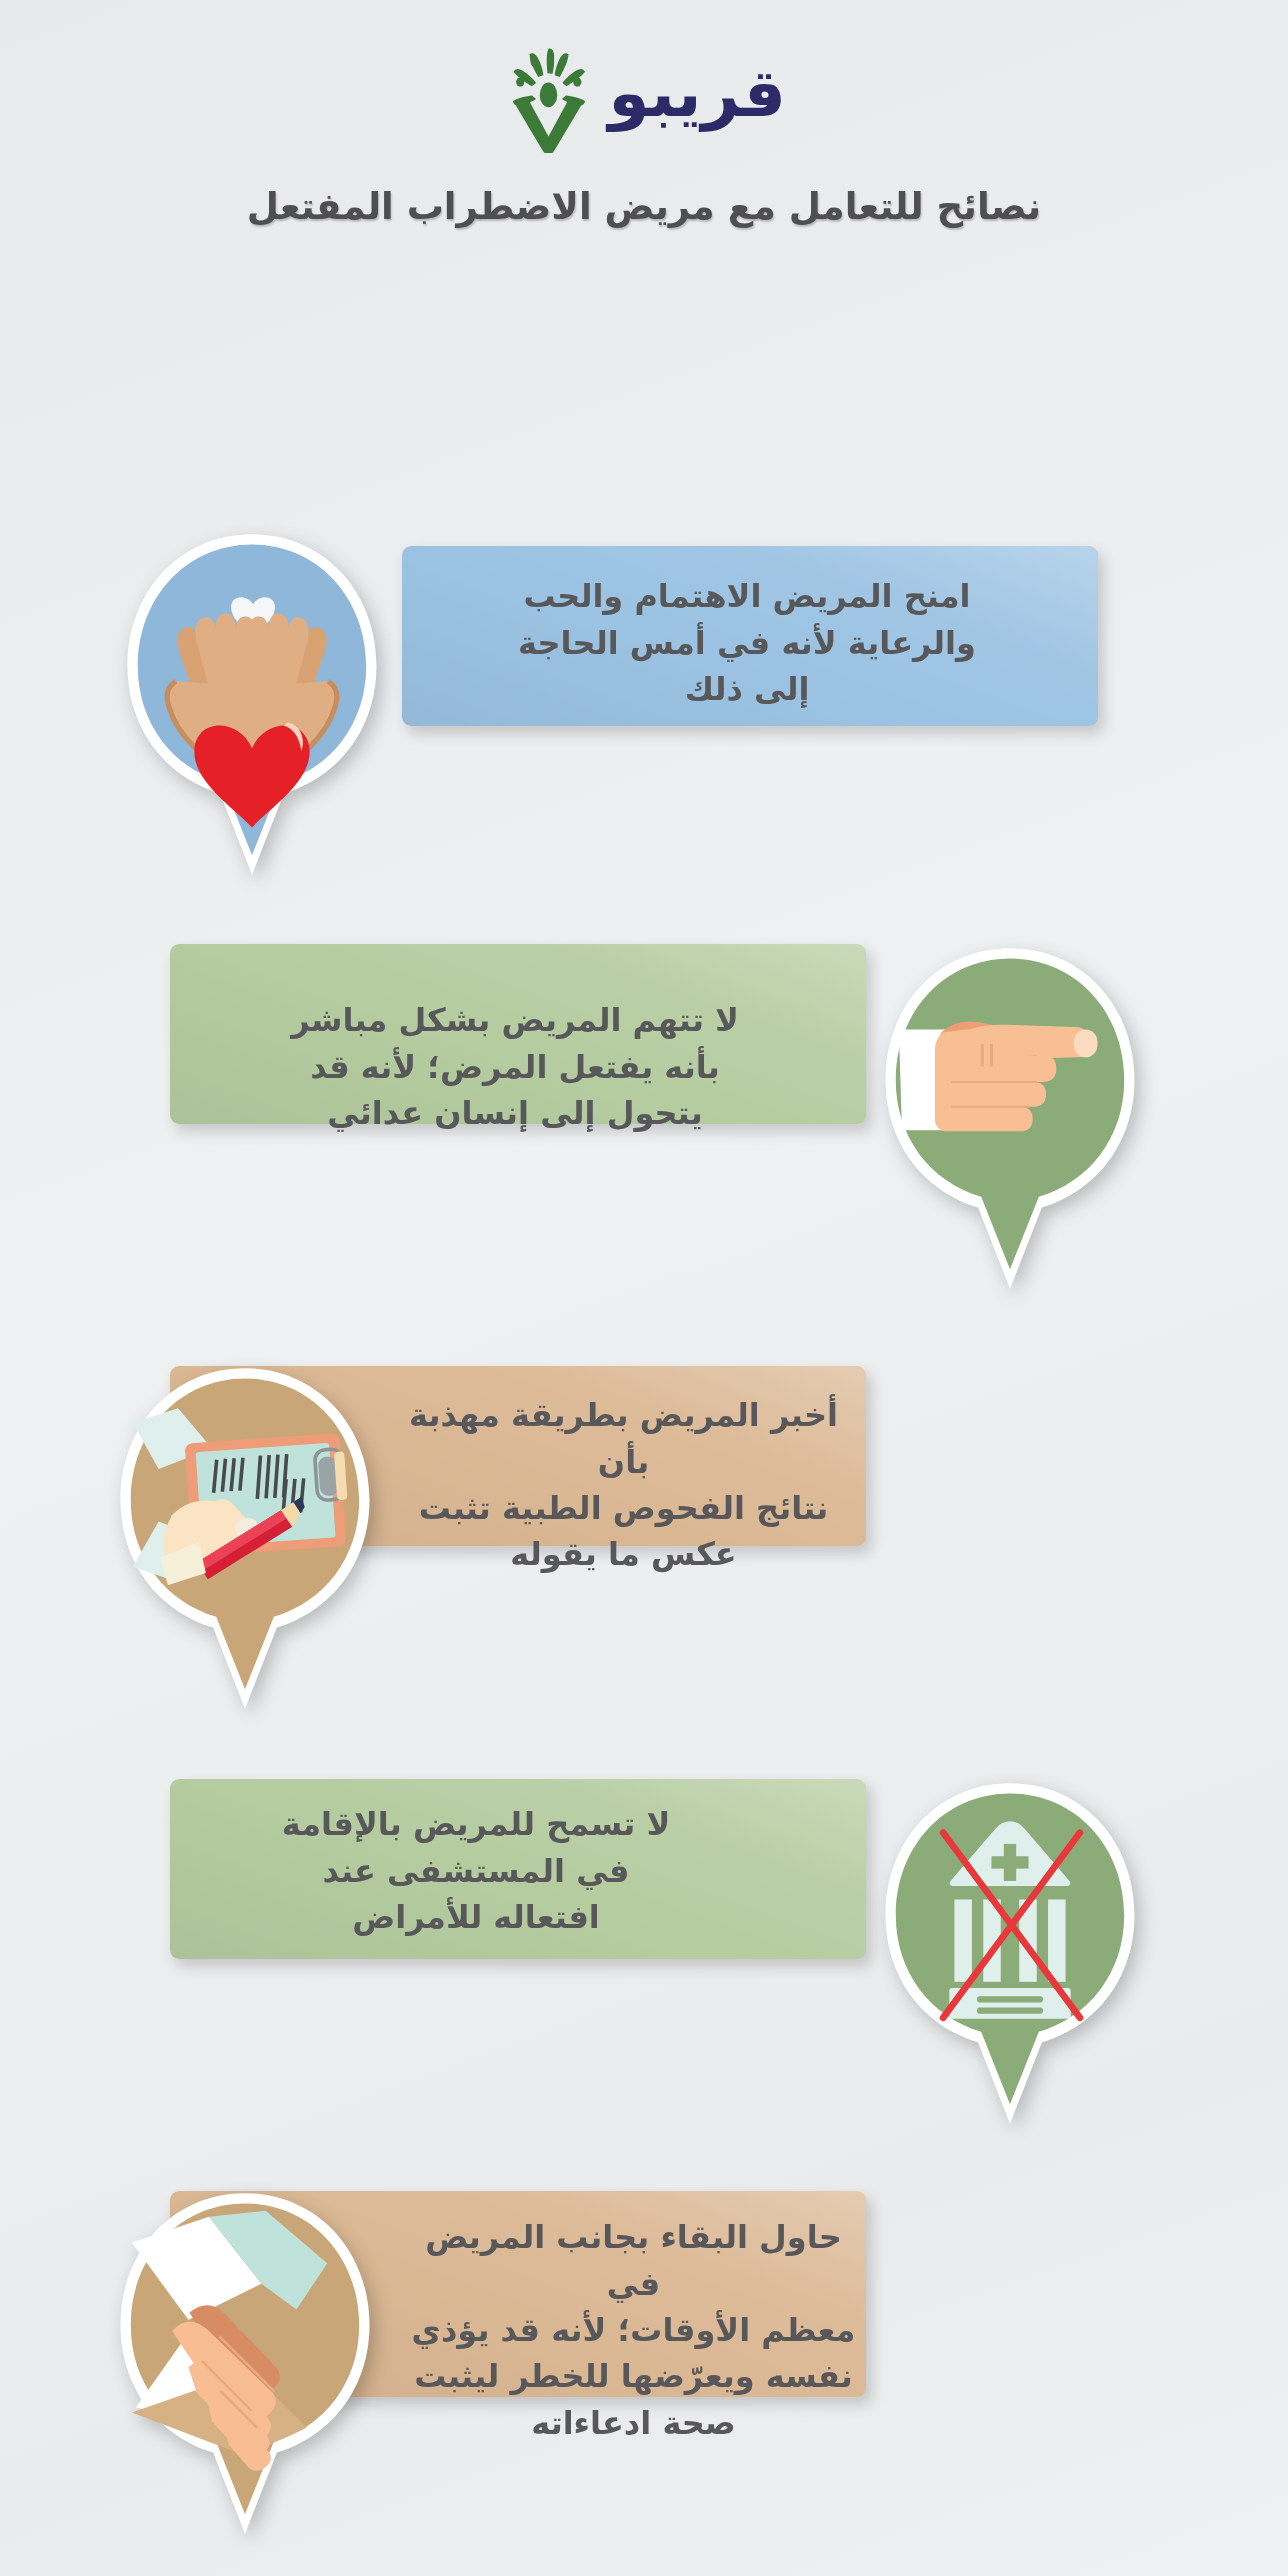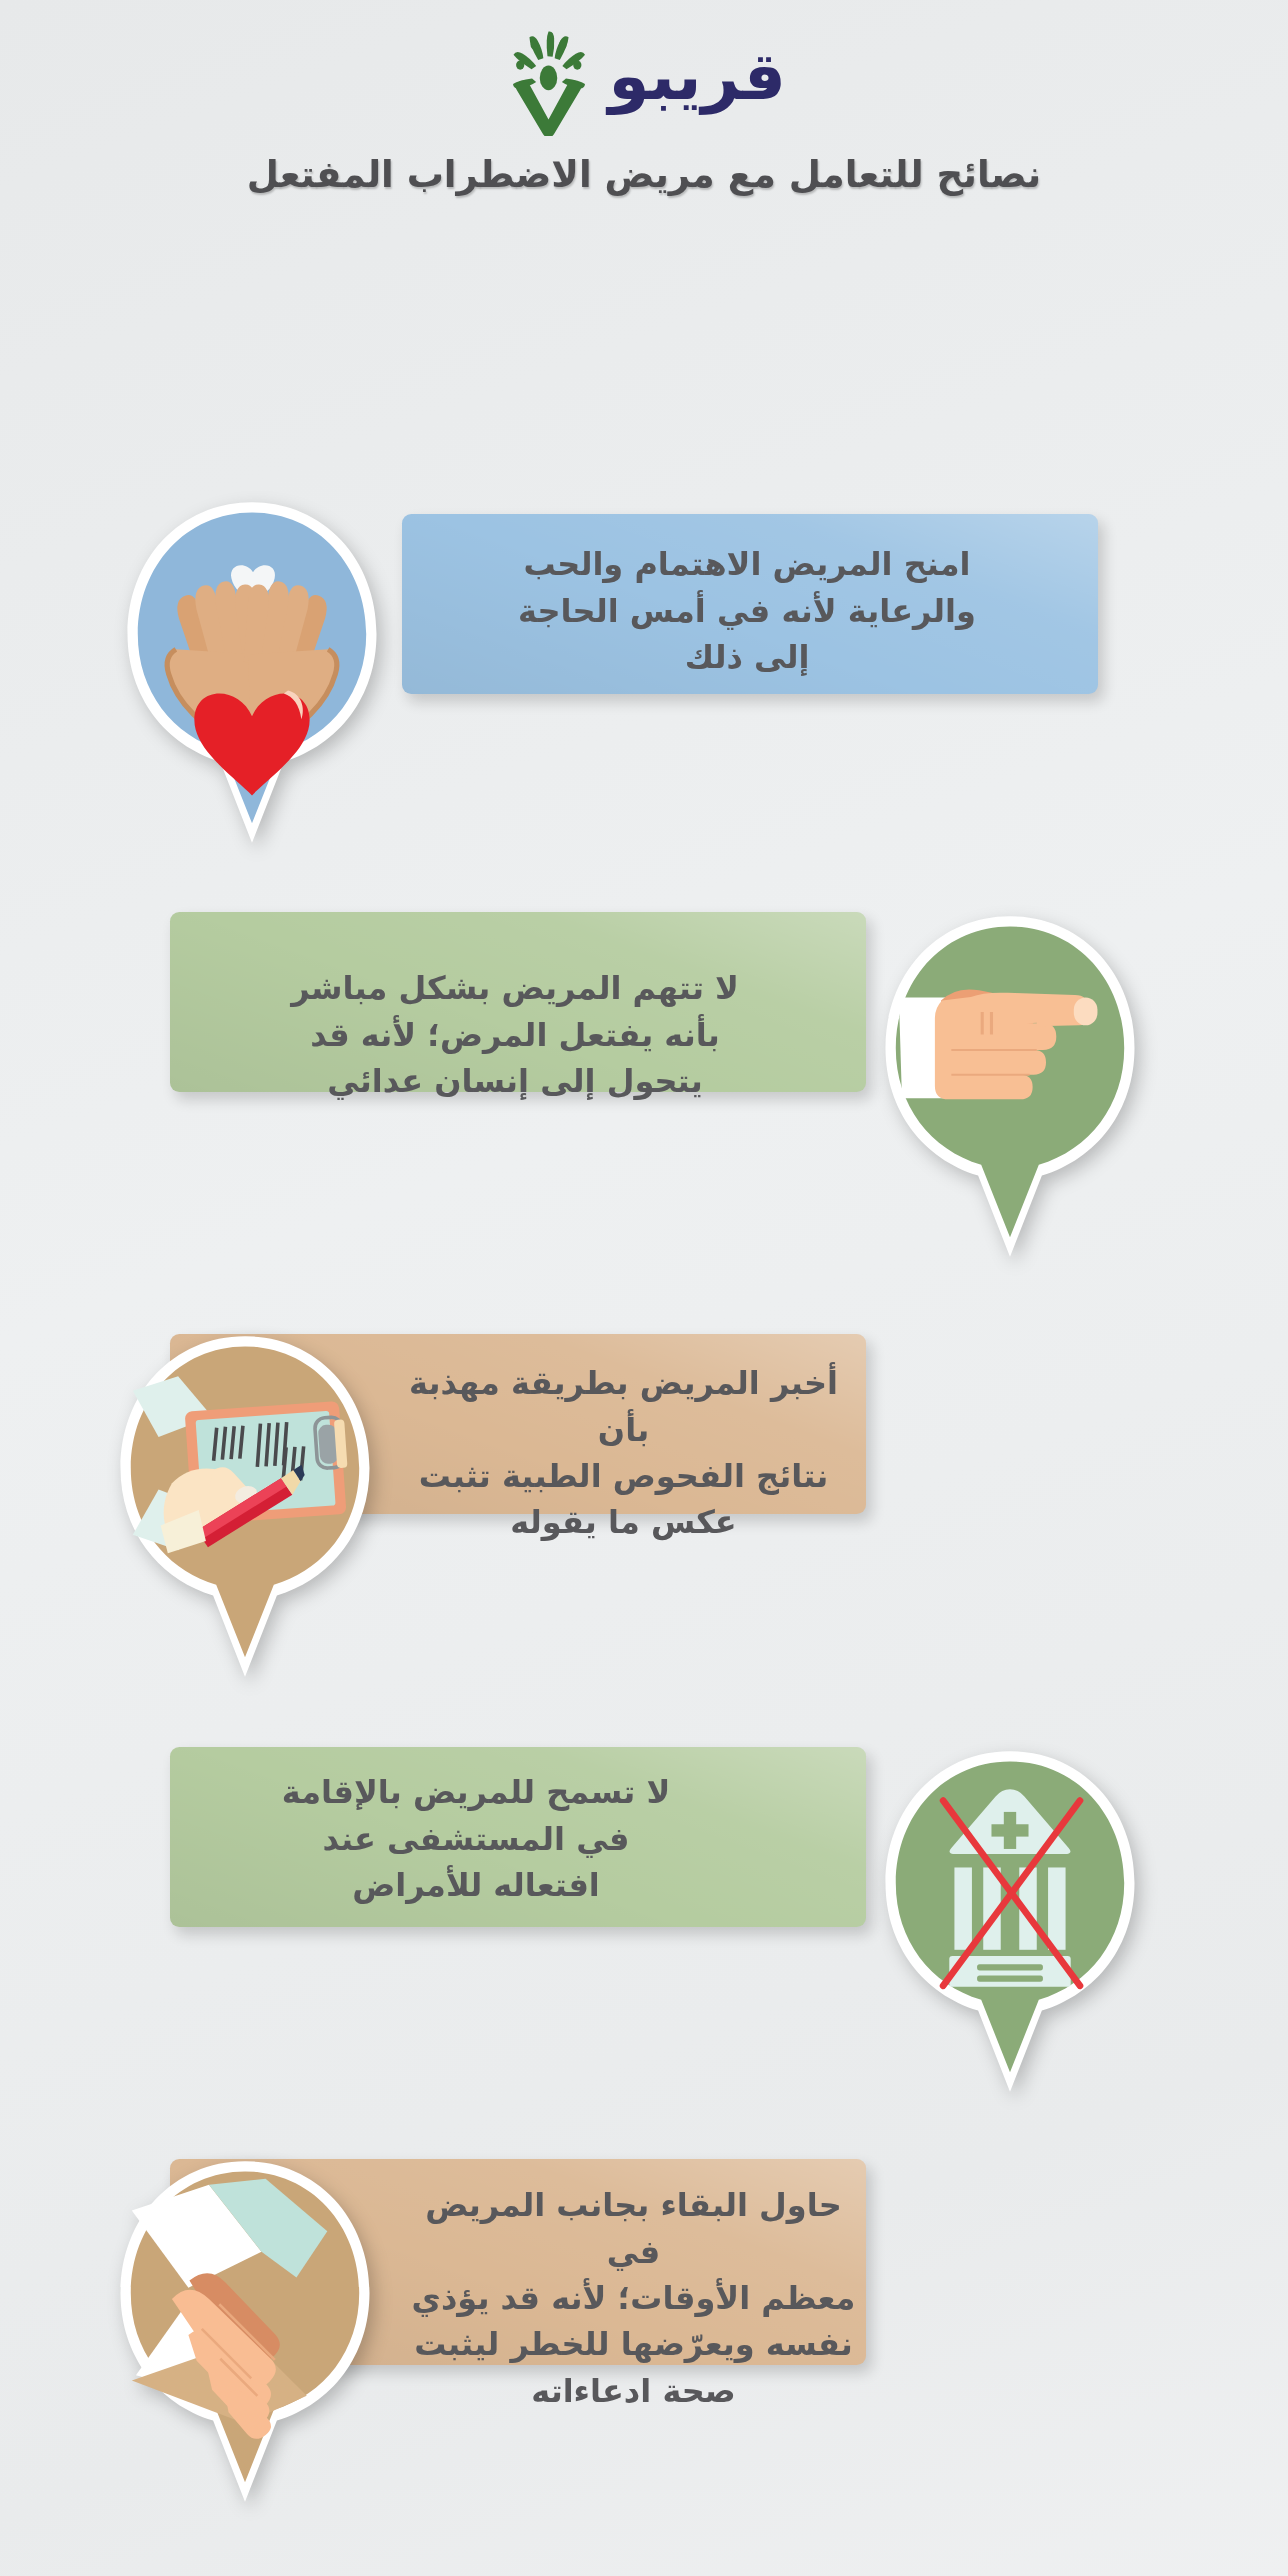--- a/index.html
+++ b/index.html
@@ -14,42 +14,42 @@
   body {
     font-family: "DejaVu Sans", "Liberation Sans", sans-serif;
     position: relative;
     background: linear-gradient(160deg,#e7e9ea 0%,#eef0f1 40%,#e9ebec 75%,#f2f3f4 100%);
     overflow: hidden;
   }
 
   
   .header {
     width: 100%;
-    padding-top: 17px;
+    padding-top: 34px;
     text-align: center;
   }
   .logo-wrap {
     display: flex;
     justify-content: center;
     align-items: center;
     gap: 13.4px;
     height: 129px;
   }
   .logo-mark { width: 93px; height: 108px; display:block; }
   .logo-word {
     font-size: 66px;
     font-weight: 700;
     color: #2d2a68;
     line-height: 1;
     letter-spacing: -1px;
     padding-bottom: 9.3px;
   }
 
   .main-title {
-    margin-top: 7px;
+    margin-top: 22px;
     font-size: 37px;
     font-weight: 700;
     color: #4f4f52;
     letter-spacing: 0px;
     text-shadow: 1px 1.5px 2.1px rgba(0,0,0,0.22);
   }
 
   
   .cards { position: relative; width: 1288px; }
 

